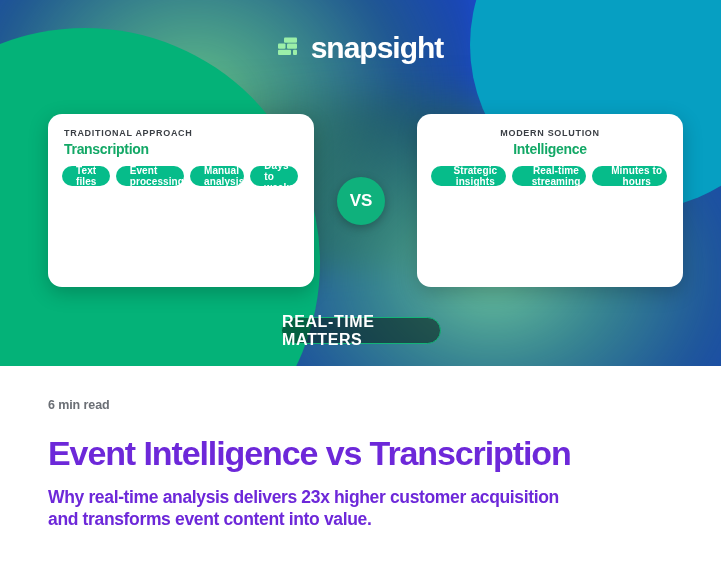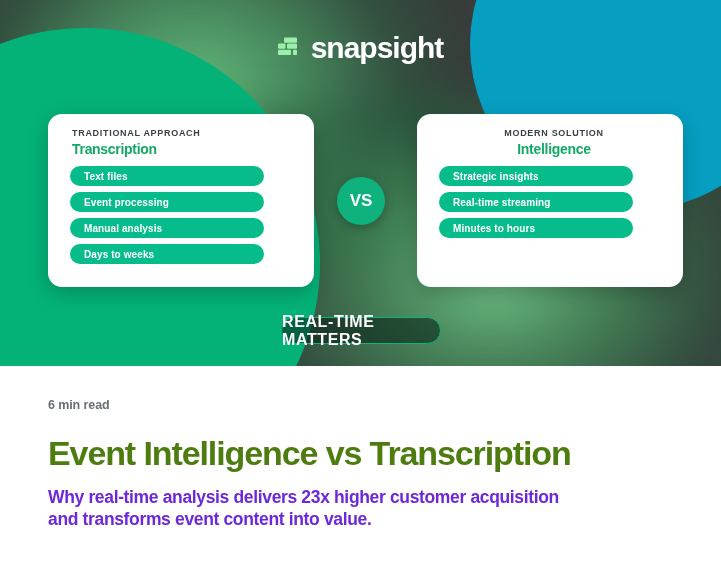--- a/index.html
+++ b/index.html
@@ -11,21 +11,21 @@
     overflow: hidden;
   }
 
   .page { position: relative; width: 721px; height: 585px; background: #fff; }
 
   
   .hero {
     position: relative;
     width: 721px;
     height: 366px;
-    background: #404040;
+    background: #1d4ed8;
     overflow: hidden;
   }
 
   
   .glow-topleft {
     position: absolute;
     left: -40px; top: -150px;
     width: 520px; height: 420px;
     background: radial-gradient(ellipse at 45% 60%,
                 rgba(104,200,130,0.95) 0%,
@@ -85,42 +85,42 @@
 
   
   .card {
     position: absolute;
     top: 114px;
     width: 266px;
     height: 173px;
     background: #ffffff;
     border-radius: 14px;
     box-shadow: 0 6px 20px rgba(0,0,0,0.22);
-    padding: 14px 16px 14px 22px;
+    padding: 14px 16px 14px 14px;
     z-index: 10;
   }
   .card-left  { left: 48px; }
   .card-right { left: 417px; text-align: center; }
 
   .card-kicker {
     font-size: 9px;
     font-weight: 700;
     letter-spacing: 0.7px;
     color: #3b3f45;
     text-transform: uppercase;
     margin-left: 2px;
   }
   .card-title {
     font-size: 14px;
     font-weight: 700;
     color: #13A866;
     letter-spacing: -0.3px;
     margin: 3px 0 9px 2px;
   }
-  .pill-list { display: flex; flex-direction: column; gap: 6px; }
+  .pill-list { display: flex; gap: 6px; }
   .pill {
     height: 20px;
     border-radius: 11px;
     background: #06BC8A;
     color: #ffffff;
     font-size: 10px;
     font-weight: 700;
     display: flex;
     align-items: center;
     padding-left: 14px;
@@ -166,21 +166,21 @@
   .read-time {
     font-size: 12.5px;
     font-weight: 700;
     color: #6b6f75;
     letter-spacing: -0.1px;
   }
   .headline {
     margin-top: 23px;
     font-size: 34px;
     font-weight: 700;
-    color: #4d7c0f;
+    color: #6d28d9;
     letter-spacing: -1.1px;
     line-height: 1.08;
   }
   .subhead {
     margin-top: 14px;
     font-size: 17.5px;
     font-weight: 700;
     color: #6d28d9;
     letter-spacing: -0.35px;
     line-height: 1.28;

